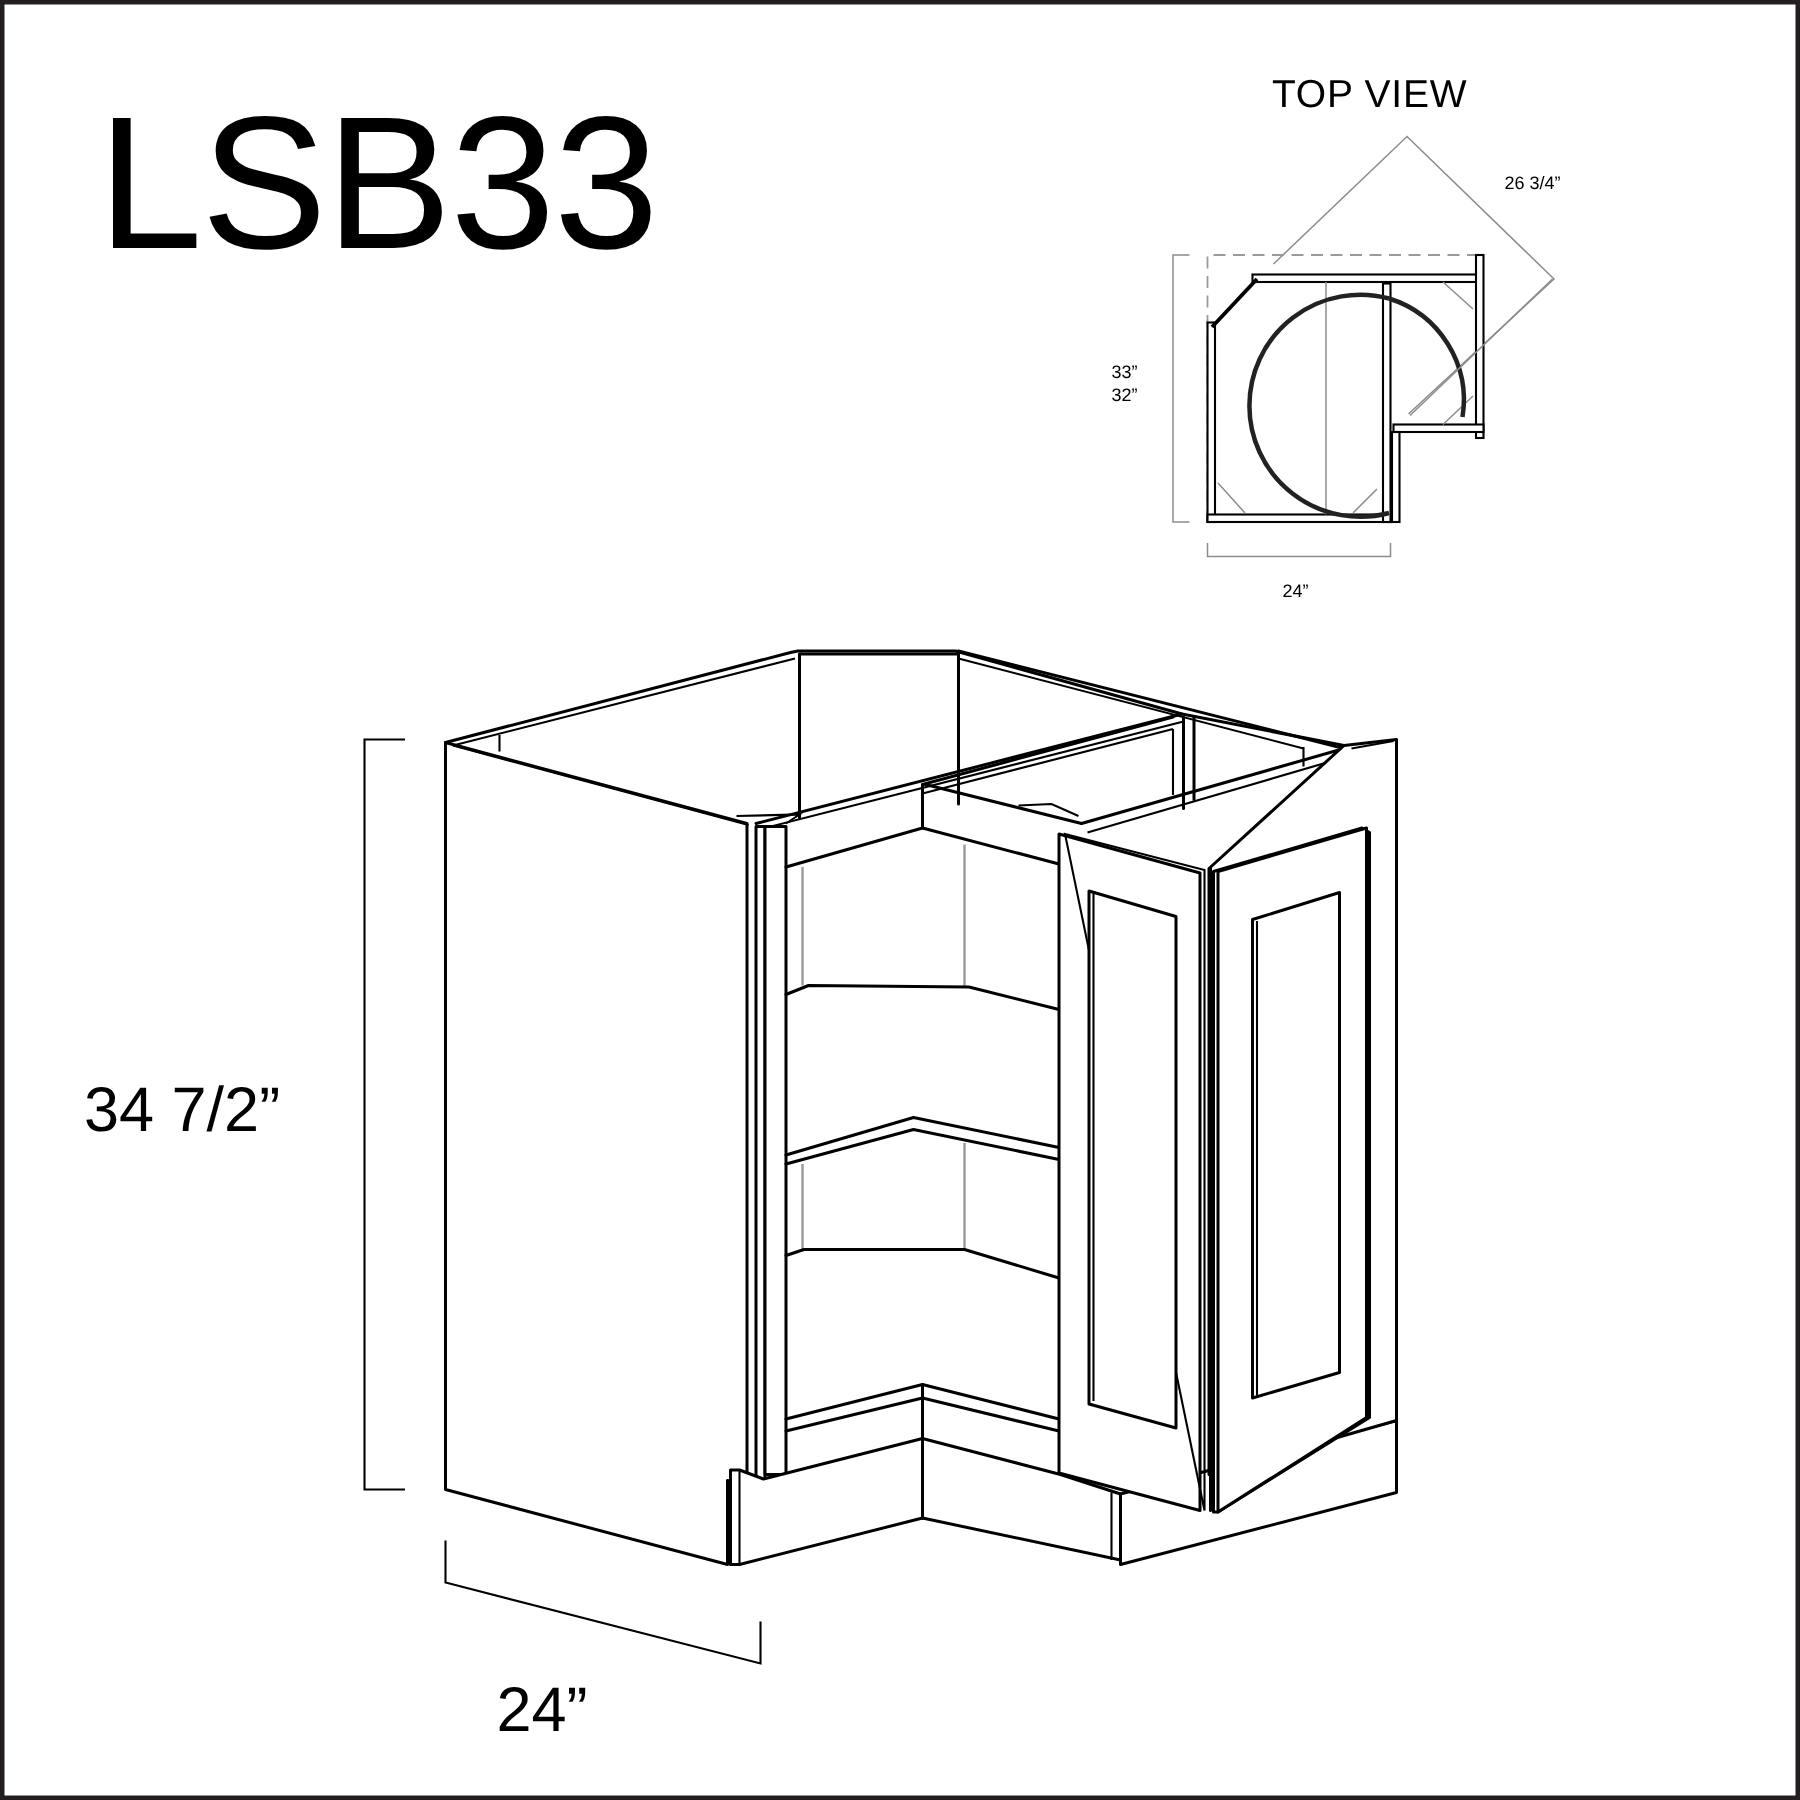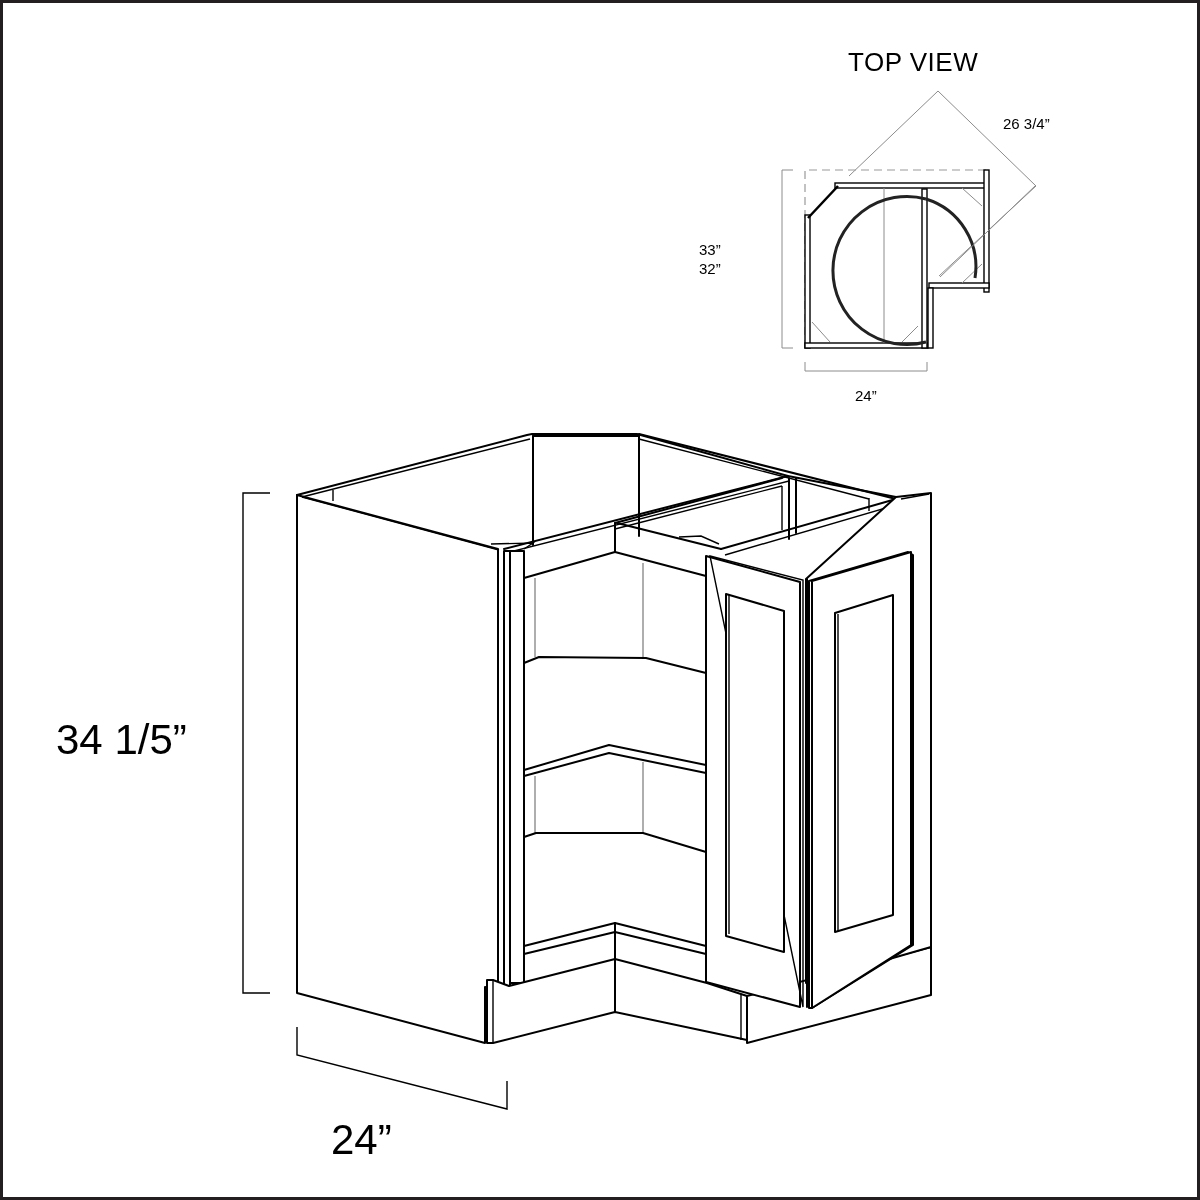--- a/index.html
+++ b/index.html
@@ -27,25 +27,25 @@
     .topview-label {
       position: absolute;
       left: 845px;
       top: 46px;
       font-size: 26px;
       line-height: 1;
       letter-spacing: 0.5px;
     }
     .tv-dim {
       position: absolute;
-      font-size: 15px;
+      font-size: 12px;
       line-height: 1.25;
     }
     .tv-dim-diag { left: 1000px; top: 112px; }
-    .tv-dim-depth { left: 696px; top: 238px; text-align: left; }
+    .tv-dim-depth { left: 738px; top: 238px; text-align: left; }
     .tv-dim-width { left: 852px; top: 384px; }
     .dim-height {
       position: absolute;
       left: 53px;
       top: 716px;
       font-size: 42px;
       line-height: 1;
       white-space: nowrap;
     }
     .dim-depth {
@@ -183,24 +183,25 @@
       <polyline class="ln-thin" points="726,592 726,931"></polyline>
 
       <polygon class="fill-w ln" points="806,578 905,549 910,552 910,942 809,1005 806,1005"></polygon>
       <polygon class="fill-w ln" points="809,578 908,549 908,942 809,1005"></polygon>
       <polygon class="fill-w ln" points="832,610 890,592 890,912 832,929"></polygon>
       <polyline class="ln-thin" points="835,611 835,928"></polyline>
       <line class="ln" x1="804" y1="576" x2="804" y2="1004"></line>
     </g>
   </svg>
 
+  <div class="title">LSB33</div>
 
   <div class="topview-label">TOP VIEW</div>
   <div class="tv-dim tv-dim-diag">26 3/4”</div>
   <div class="tv-dim tv-dim-depth">
     <div>33”</div>
     <div>32”</div>
   </div>
   <div class="tv-dim tv-dim-width">24”</div>
 
-  <div class="dim-height">34 1/5”</div>
+  <div class="dim-height">34 7/2”</div>
   <div class="dim-depth">24”</div>
 </div>
 
 </body></html>

